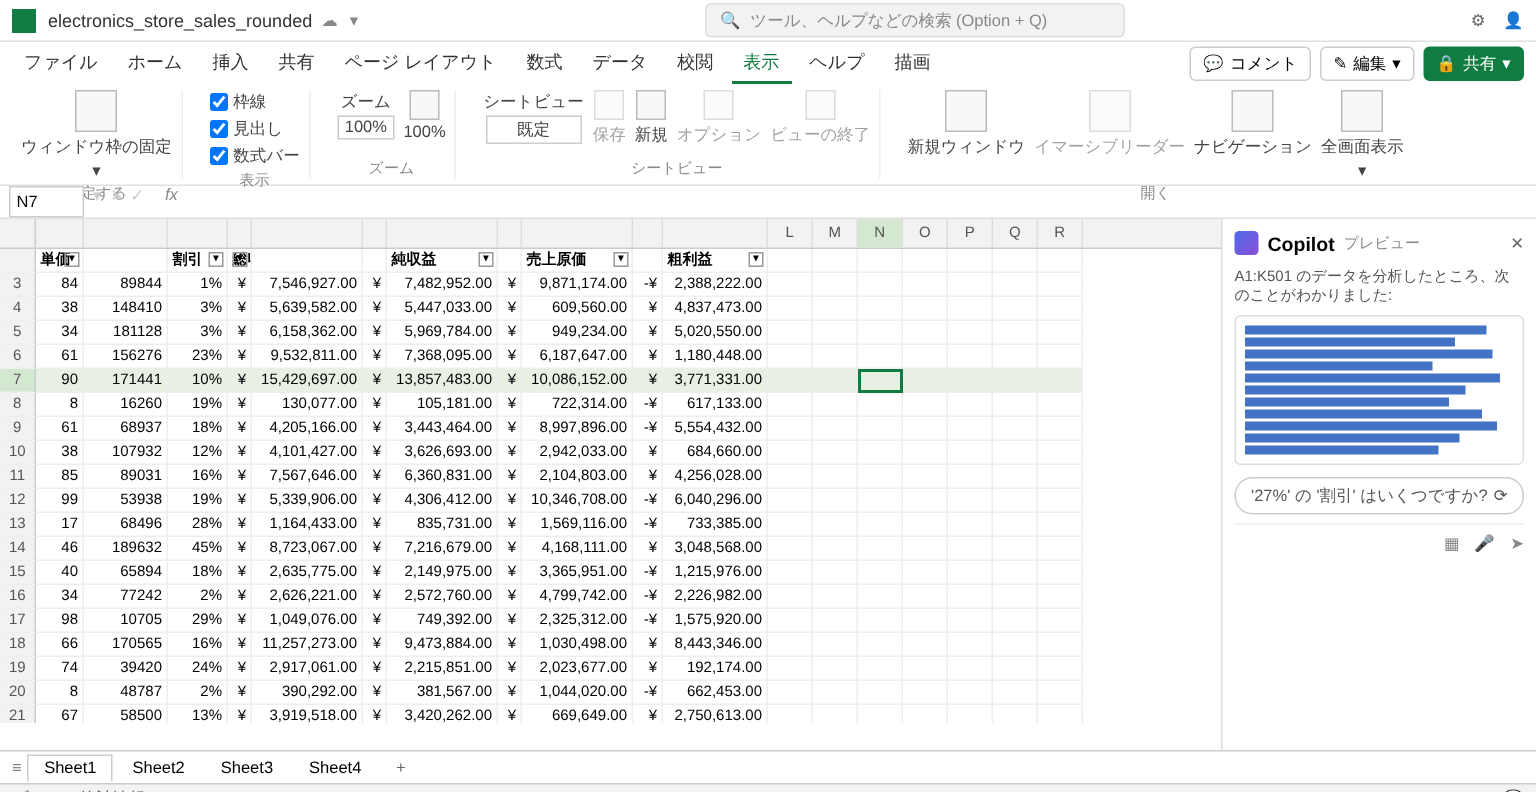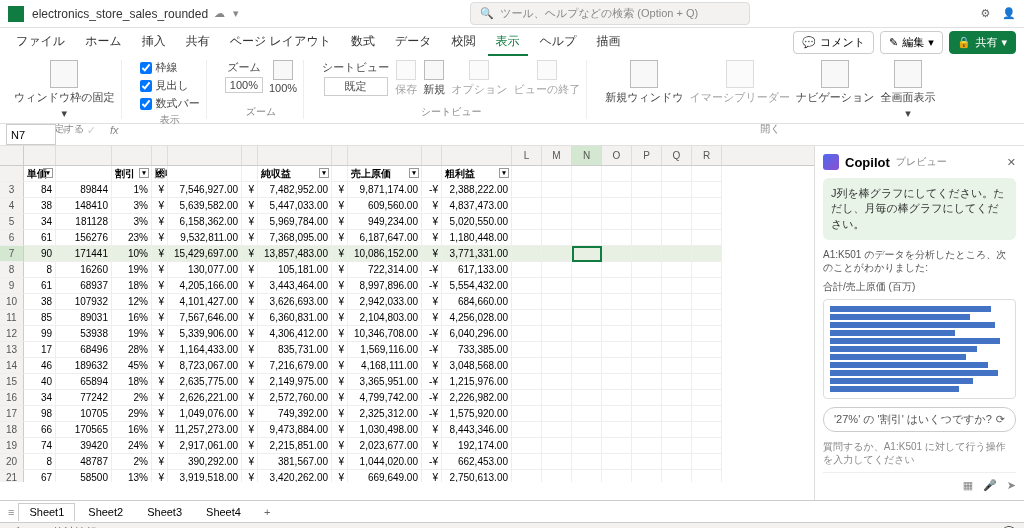--- a/index.html
+++ b/index.html
@@ -648,43 +648,40 @@
         </div>
       </div>
   </div>
   <div class="copilot-panel">
     <div class="cp-header">
       <div class="logo"></div>
       <span class="title">Copilot</span>
       <span class="preview">プレビュー</span>
       <span class="close">✕</span>
     </div>
-    <div class="cp-msg">J列を棒グラフにしてください。ただし、月毎の棒グラフにしてください。</div>
     <div class="cp-reply">A1:K501 のデータを分析したところ、次のことがわかりました:</div>
-    <div class="cp-reply">合計/売上原価 (百万)</div>
     <div class="cp-chart">
       <div class="bars" id="cp-bars">
           <div class="bar" style="width: 90%;"></div>
           <div class="bar" style="width: 78%;"></div>
           <div class="bar" style="width: 92%;"></div>
           <div class="bar" style="width: 70%;"></div>
           <div class="bar" style="width: 95%;"></div>
           <div class="bar" style="width: 82%;"></div>
           <div class="bar" style="width: 76%;"></div>
           <div class="bar" style="width: 88%;"></div>
           <div class="bar" style="width: 94%;"></div>
           <div class="bar" style="width: 80%;"></div>
           <div class="bar" style="width: 72%;"></div>
         </div>
     </div>
     <div class="cp-suggest">
         <span>'27%' の '割引' はいくつですか?</span> 
         <span>⟳</span>
       </div>
-    <div class="cp-prompt">質問するか、A1:K501 に対して行う操作を入力してください</div>
     <div class="cp-input">
       <span>▦</span>
       <span>🎤</span>
       <span>➤</span>
     </div>
   </div>
 </div>
 
 <div class="sheets">
   <span style="color:#888;">≡</span>

